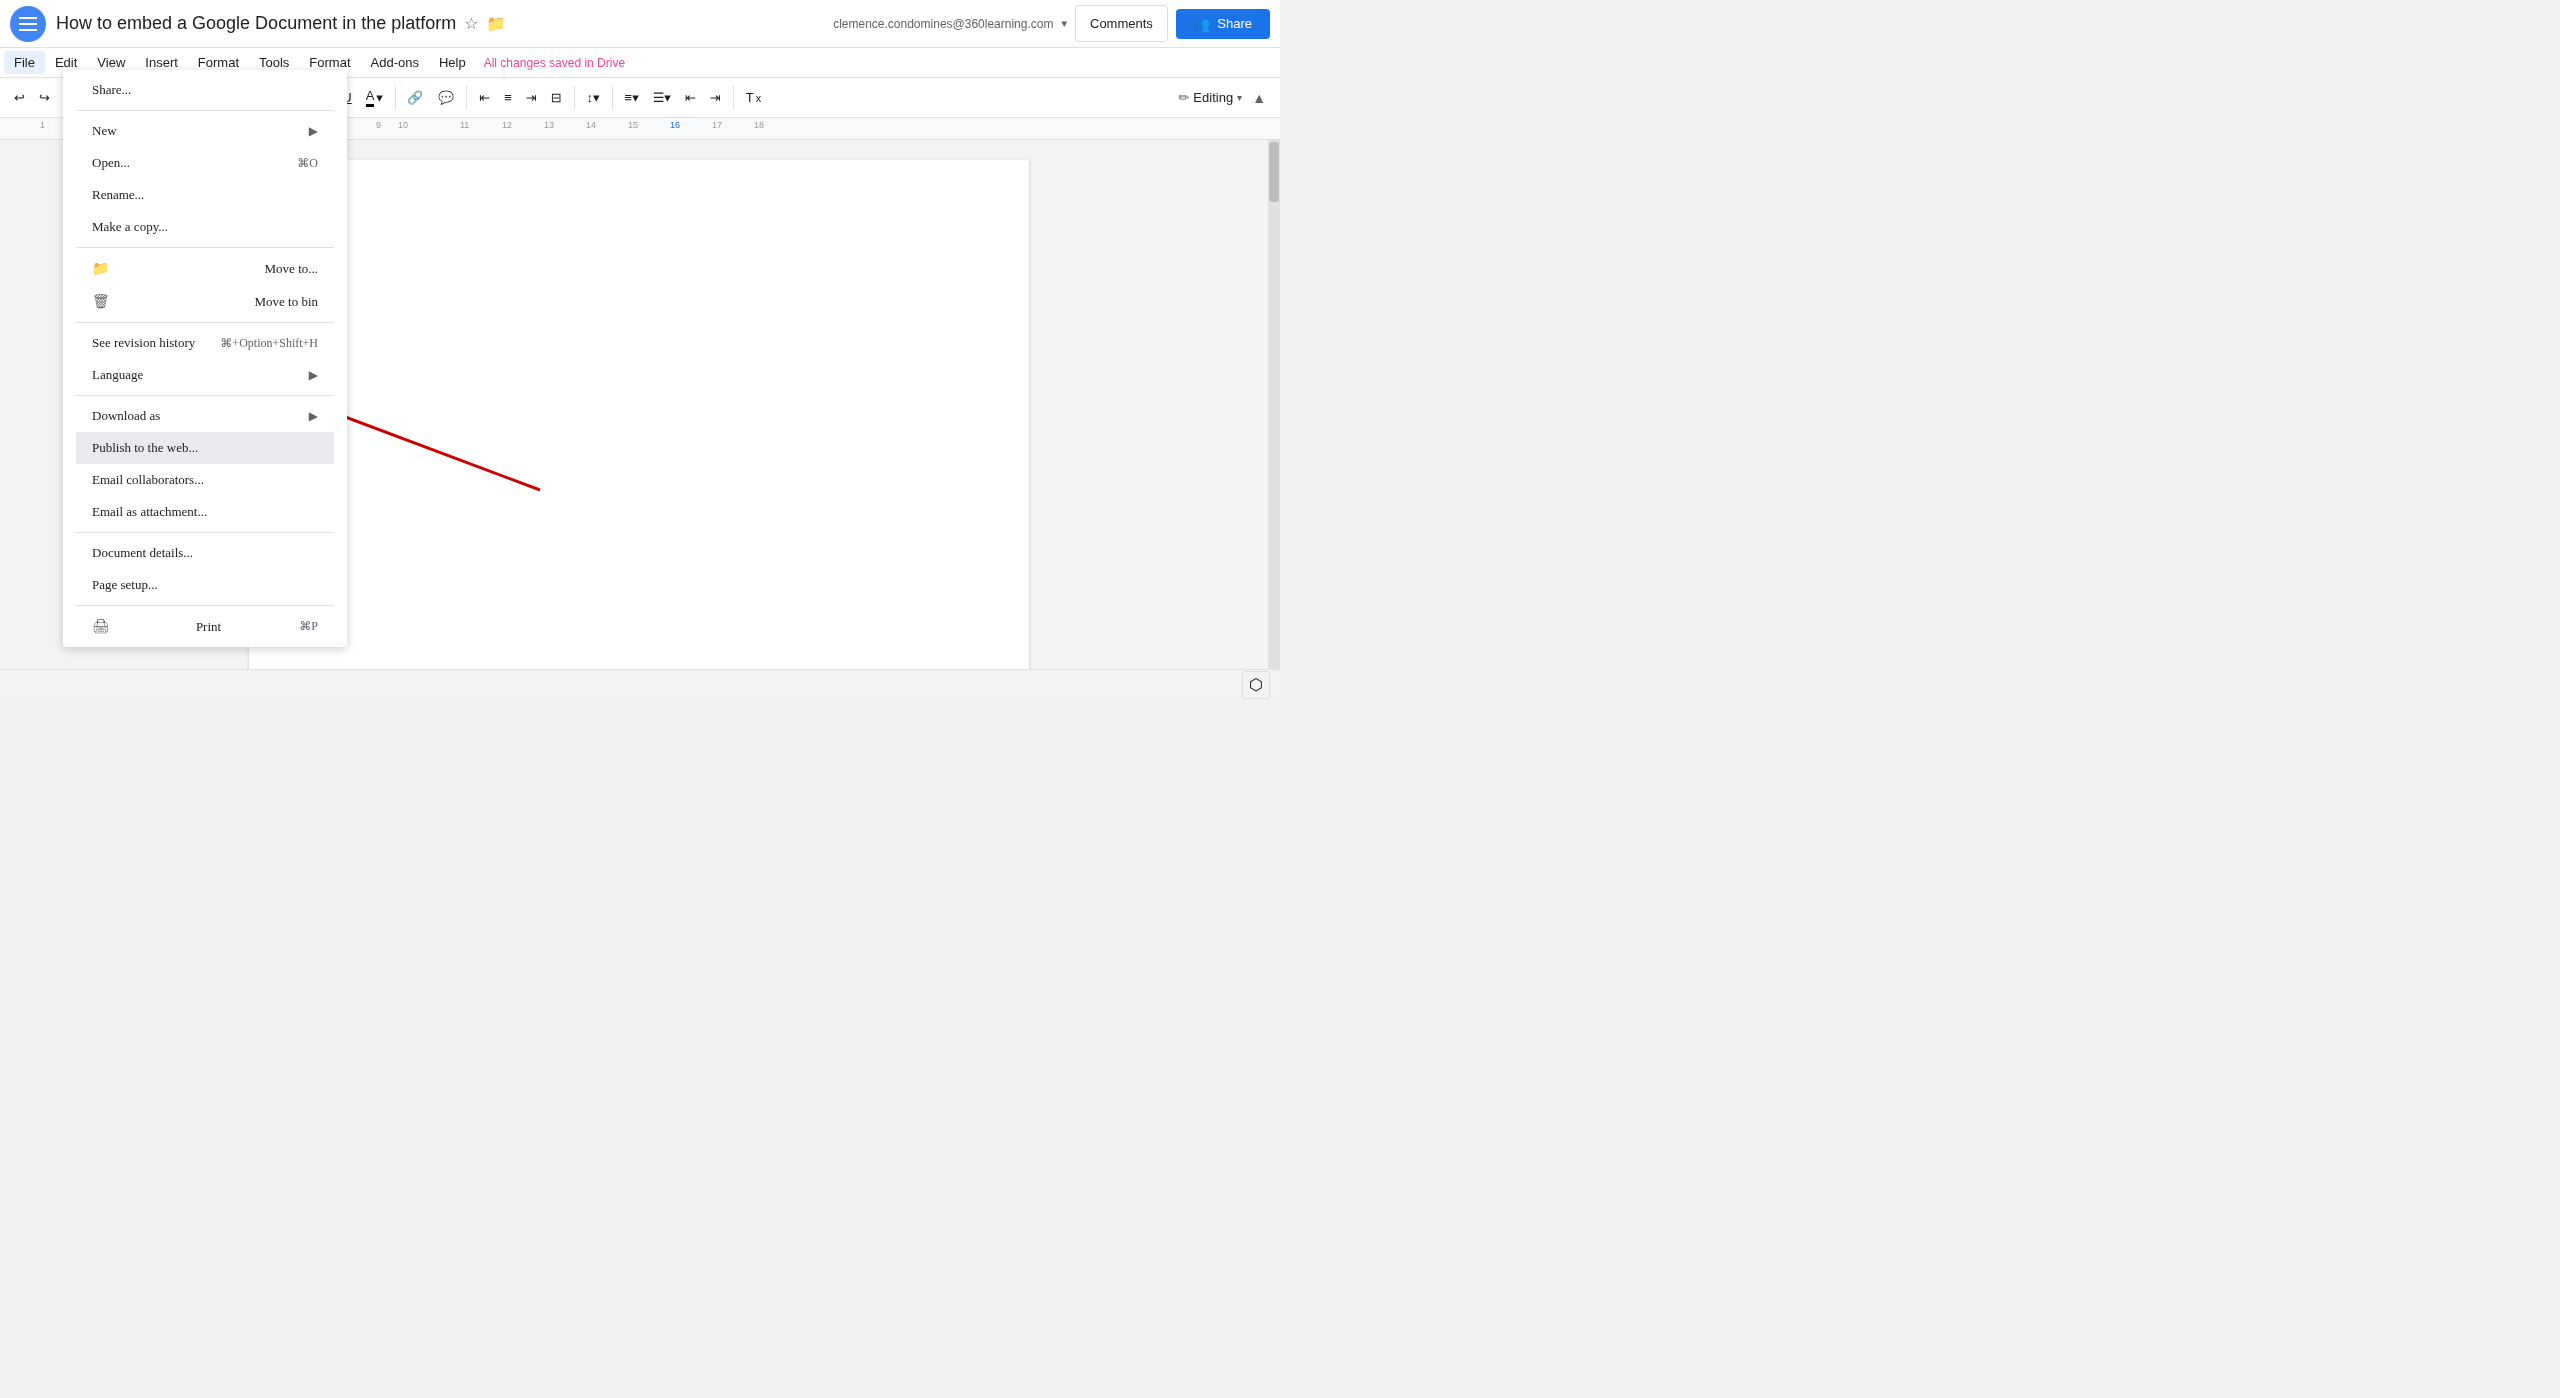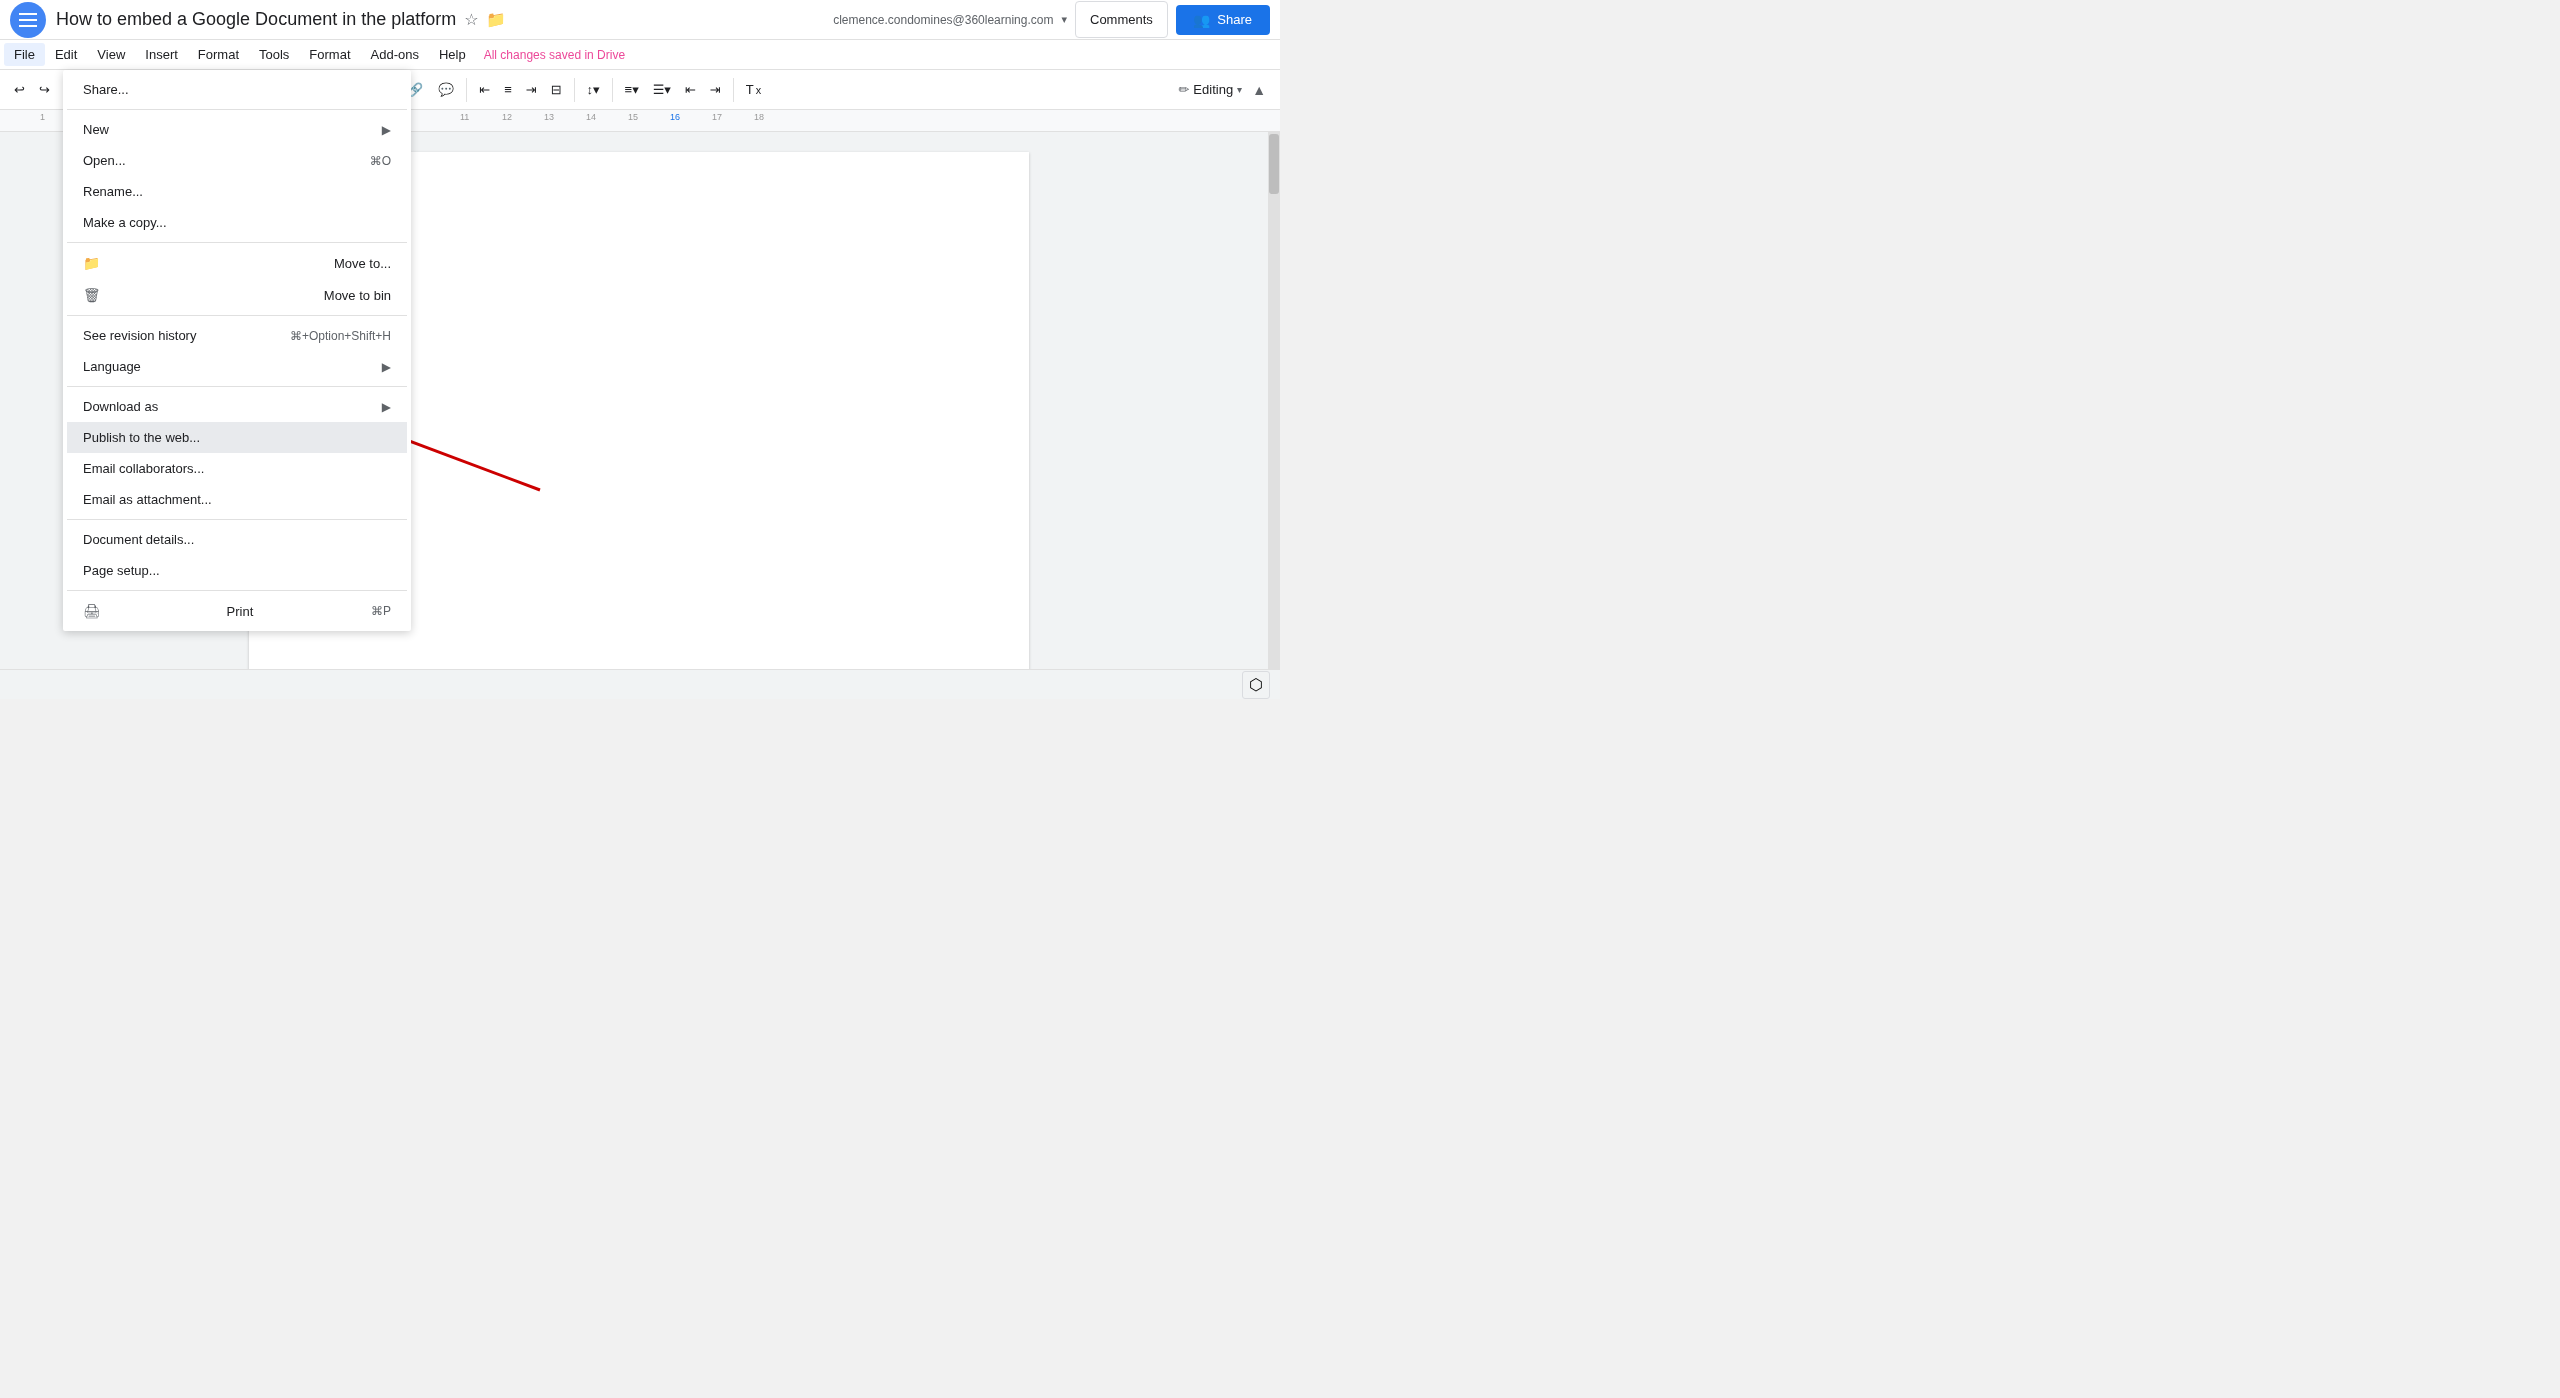--- a/index.html
+++ b/index.html
@@ -1,20 +1,20 @@
 <!DOCTYPE html>
 <html><head>
   <meta charset="utf-8">
   <style>
     * { box-sizing: border-box; margin: 0; padding: 0; }
     body { font-family: Arial, sans-serif; font-size: 13px; background: #f1f1f1; width: 1280px; height: 699px; overflow: hidden; position: relative; }
 
     
     #top-bar {
-      display: flex; align-items: center; height: 40px; background: #fff;
+      display: flex; align-items: center; height: 48px; background: #fff;
       padding: 0 10px; border-bottom: 1px solid #e0e0e0; position: relative; z-index: 10;
     }
     #hamburger { width: 36px; height: 36px; background: #4285f4; border-radius: 50%; display: flex; flex-direction: column; justify-content: center; align-items: center; gap: 4px; cursor: pointer; margin-right: 10px; flex-shrink: 0; }
     #hamburger span { display: block; width: 18px; height: 2px; background: white; }
     #doc-title { font-size: 18px; color: #202124; font-weight: 400; flex: 1; display: flex; align-items: center; gap: 8px; }
     #doc-title-text { color: #202124; }
     .title-icon { color: #5f6368; font-size: 16px; cursor: pointer; }
     .top-right { display: flex; align-items: center; gap: 8px; margin-left: auto; }
     #user-email { font-size: 12px; color: #5f6368; }
     #comments-btn { background: #fff; border: 1px solid #dadce0; border-radius: 4px; padding: 10px 14px; font-size: 13px; cursor: pointer; color: #202124; }
@@ -57,23 +57,23 @@
     #content-area { display: flex; background: #f1f3f4; flex: 1; height: calc(699px - 132px); }
     #sidebar-left { width: 30px; background: #f1f3f4; }
     #doc-area { flex: 1; overflow-y: auto; display: flex; justify-content: center; padding: 20px; }
     #doc-page { background: white; width: 780px; min-height: 500px; box-shadow: 0 1px 3px rgba(0,0,0,0.2); }
     #sidebar-right { width: 20px; background: #f1f3f4; }
     #scrollbar { width: 12px; background: #e0e0e0; position: relative; }
     #scroll-thumb { width: 10px; height: 60px; background: #bdbdbd; border-radius: 3px; margin: 1px; margin-top: 2px; }
 
     
     #file-dropdown {
-      position: absolute; top: 70px; left: 63px; width: 348px;
+      position: absolute; top: 70px; left: 63px; width: 284px;
       background: white; box-shadow: 0 2px 10px rgba(0,0,0,0.2); border-radius: 2px;
-      z-index: 1000; padding: 4px 4px;
+      z-index: 1000; padding: 4px 13px; font-family: Liberation Serif, serif;
     }
     .dd-item { padding: 8px 16px; font-size: 13px; color: #202124; cursor: pointer; display: flex; align-items: center; justify-content: space-between; white-space: nowrap; }
     .dd-item.highlighted { background: #e8eaed; }
     .dd-separator { height: 1px; background: #e0e0e0; margin: 4px 0; }
     .dd-shortcut { color: #5f6368; font-size: 12px; }
     .dd-arrow { color: #5f6368; font-size: 12px; }
     .dd-icon { margin-right: 8px; color: #5f6368; font-size: 14px; }
 
     
     #red-arrow {

